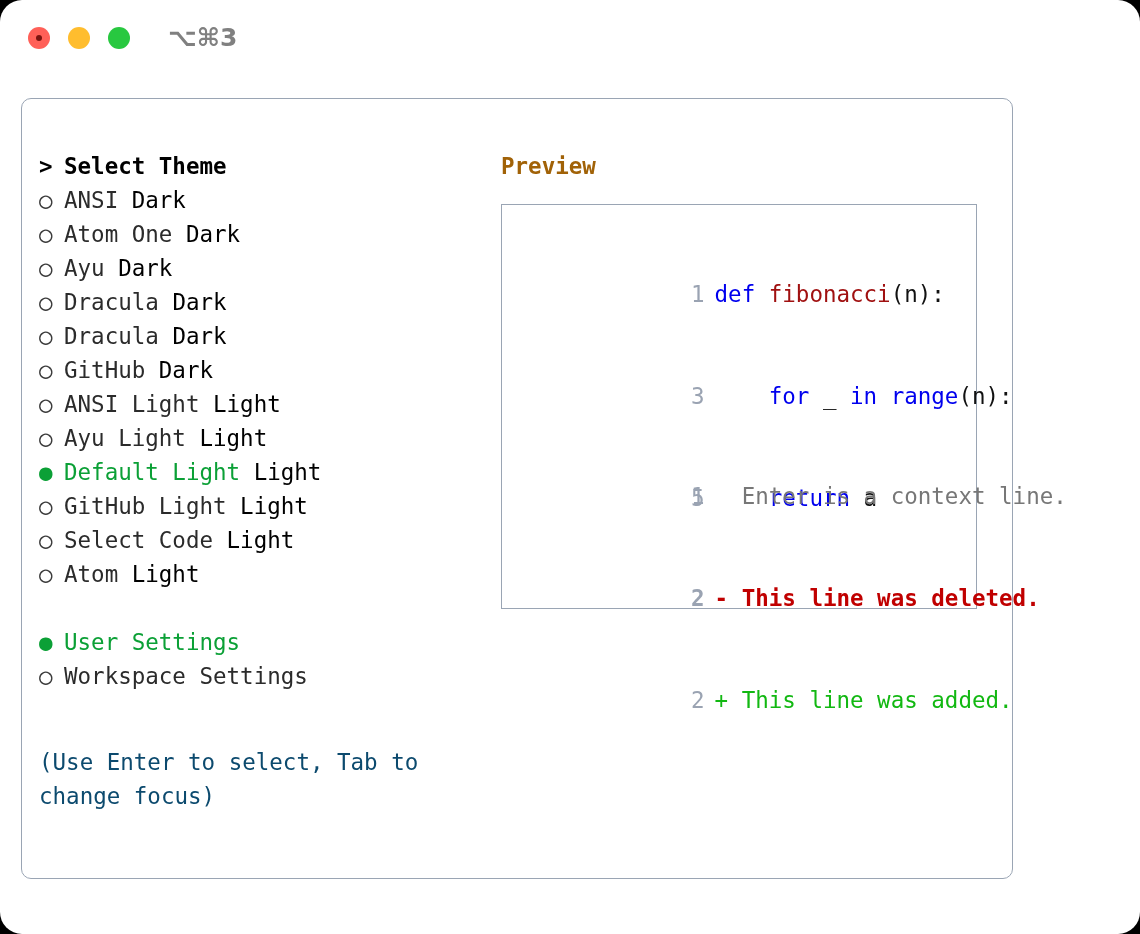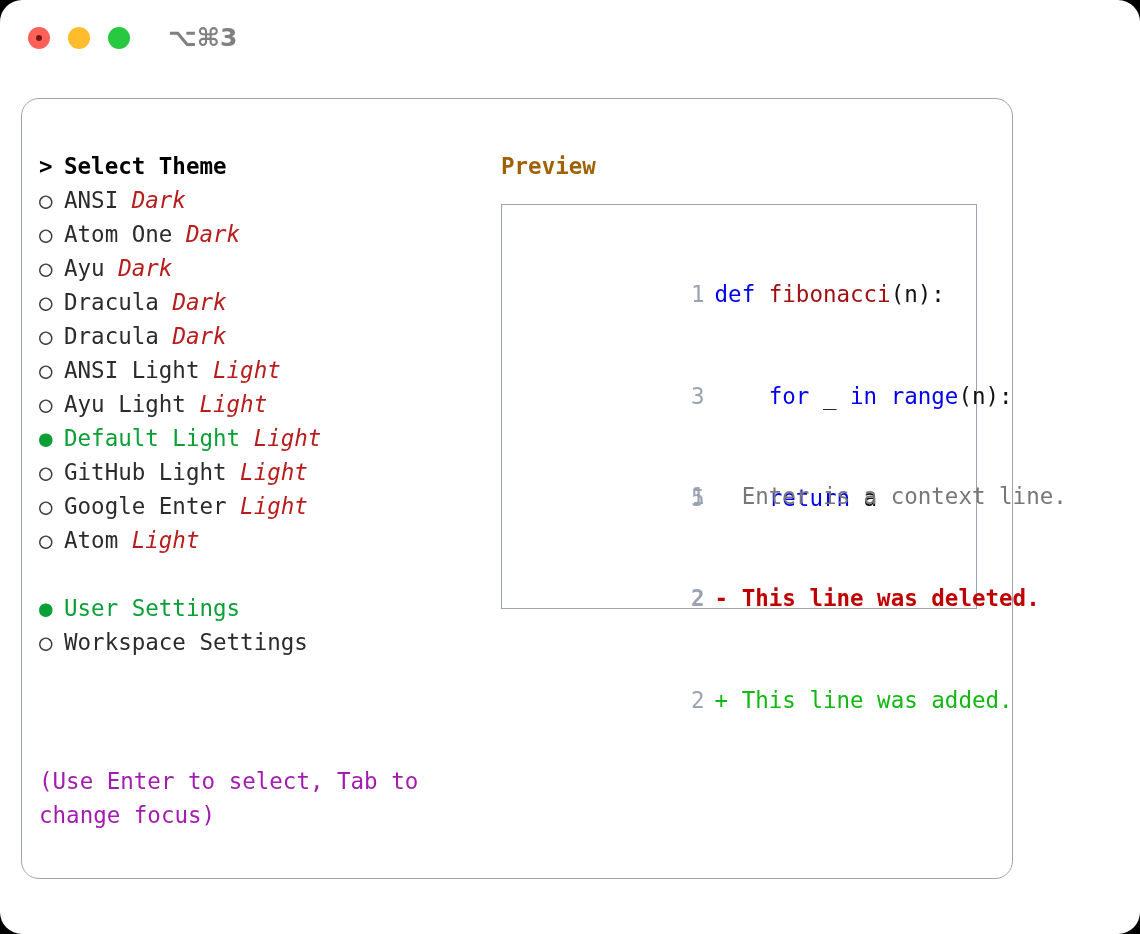--- a/index.html
+++ b/index.html
@@ -63,21 +63,21 @@
   }
 
   
   #panel {
     position: absolute;
     left: 21px;
     top: 98px;
     width: 992px;
     height: 781px;
     border: 1.6px solid #9aa5b4;
-    border-radius: 18px;
+    border-radius: 10px;
     box-sizing: border-box;
     background: #ffffff;
   }
 
   
   #left-col {
     position: absolute;
     left: 17px;
     top: 50px;
     width: 450px;
@@ -94,37 +94,36 @@
     width: 25px;
     text-align: left;
     color: #3a3a3a;
   }
   .header-row {
     font-weight: 700;
     color: #000000;
   }
   .header-row .marker { color: #000000; font-weight: 700; }
   .variant {
-    color: #b91c1c;
-    font-style: italic;
+    color: #000000;
   }
   .row.selected,
   .row.selected .marker { color: #0ba036; }
   .row.nomarker .marker { color: transparent; }
 
   .section-gap { height: 34px; }
 
   #hint {
     position: absolute;
     left: 17px;
-    top: 665px;
+    top: 646px;
     width: 420px;
     font-size: 22.5px;
     line-height: 34px;
-    color: #a21caf;
+    color: #0c4a6e;
   }
 
   
   #right-col {
     position: absolute;
     left: 479px;
     top: 50px;
     width: 500px;
   }
   #preview-title {
@@ -210,33 +209,36 @@
       <div class="row">
         <span class="marker">○</span><span>Ayu</span><span class="variant"> <span>Dark</span></span>
       </div>
       <div class="row">
         <span class="marker">○</span><span>Dracula</span><span class="variant"> <span>Dark</span></span>
       </div>
       <div class="row">
         <span class="marker">○</span><span>Dracula</span><span class="variant"> <span>Dark</span></span>
       </div>
       <div class="row">
+        <span class="marker">○</span><span>GitHub</span><span class="variant"> <span>Dark</span></span>
+      </div>
+      <div class="row">
         <span class="marker">○</span><span>ANSI Light</span><span class="variant"> <span>Light</span></span>
       </div>
       <div class="row">
         <span class="marker">○</span><span>Ayu Light</span><span class="variant"> <span>Light</span></span>
       </div>
       <div class="row selected">
         <span class="marker">●</span><span>Default Light</span><span class="variant"> <span>Light</span></span>
       </div>
       <div class="row">
         <span class="marker">○</span><span>GitHub Light</span><span class="variant"> <span>Light</span></span>
       </div>
       <div class="row">
-        <span class="marker">○</span><span>Google Enter</span><span class="variant"> <span>Light</span></span>
+        <span class="marker">○</span><span>Select Code</span><span class="variant"> <span>Light</span></span>
       </div>
       <div class="row">
         <span class="marker">○</span><span>Atom</span><span class="variant"> <span>Light</span></span>
       </div>
 
       <div class="section-gap"></div>
 
       <div class="row selected">
         <span class="marker">●</span><span>User Settings</span>
       </div>

